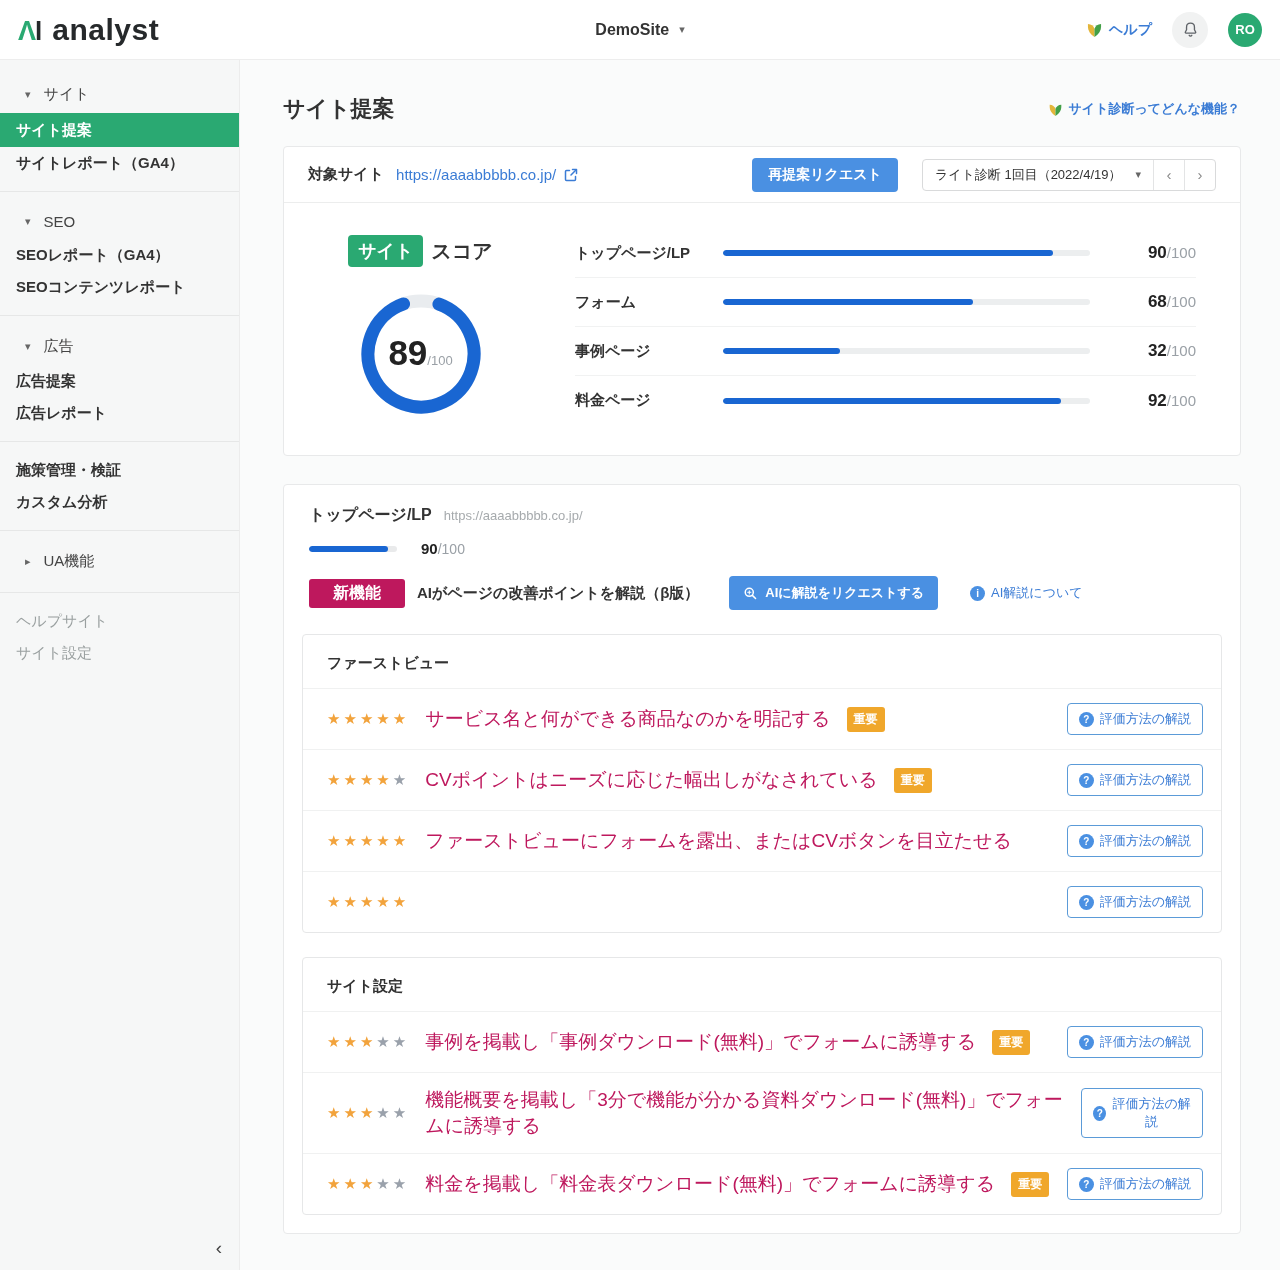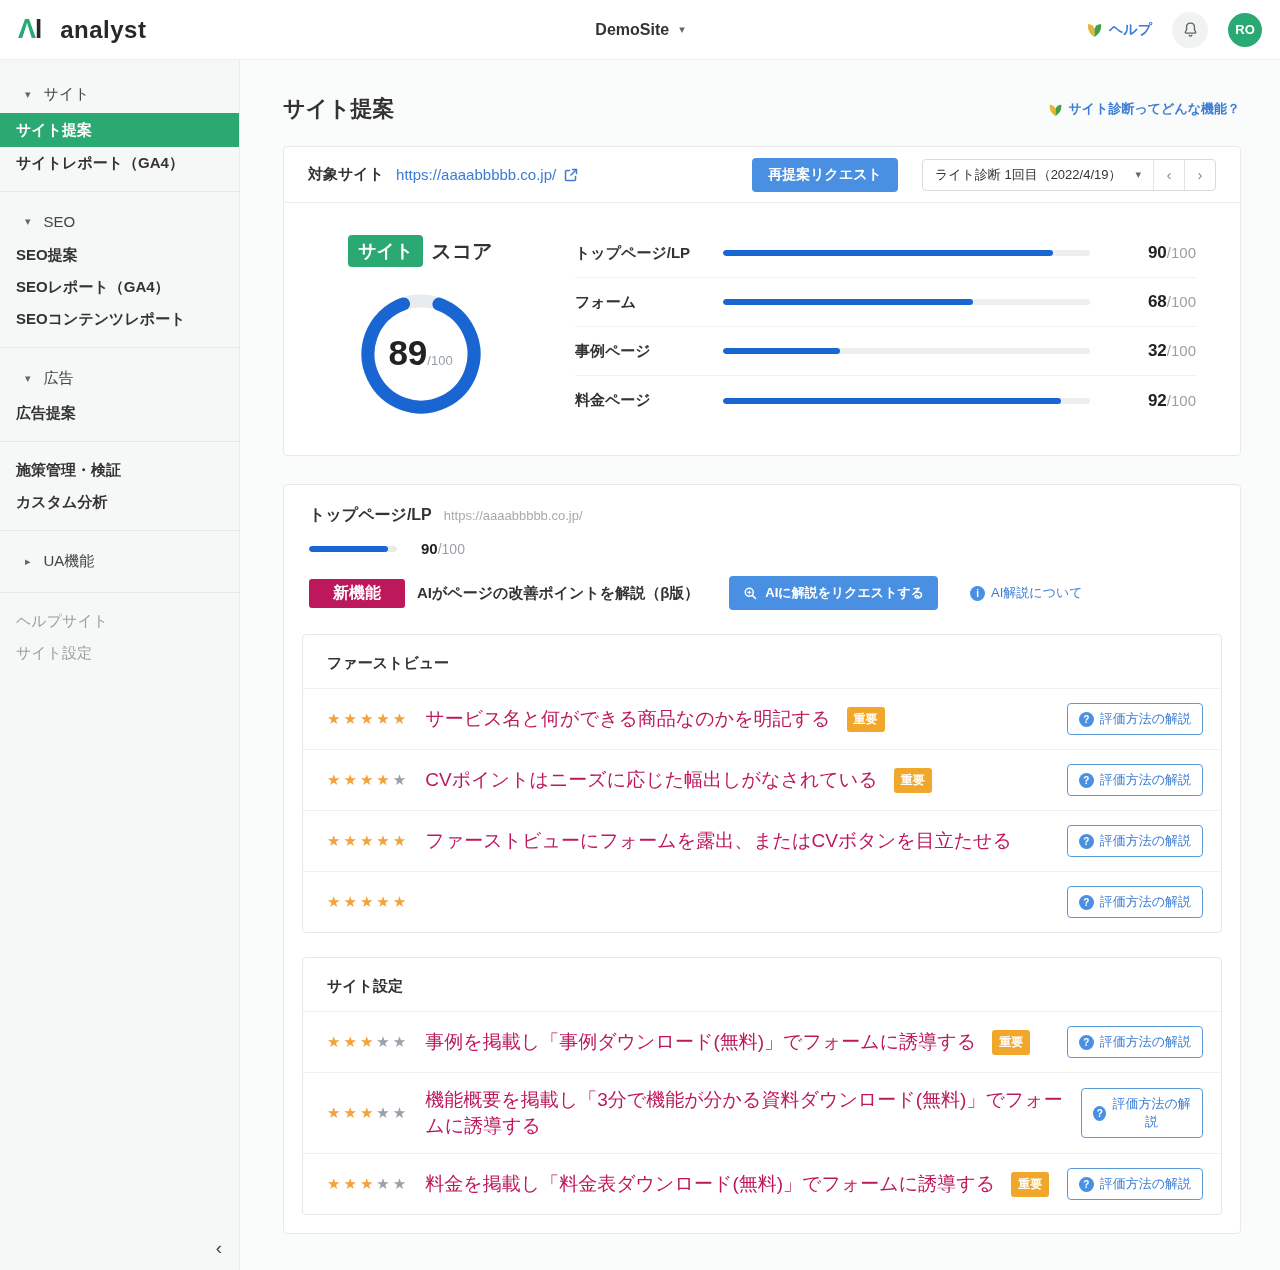--- a/index.html
+++ b/index.html
@@ -5,21 +5,21 @@
   * { margin:0; padding:0; box-sizing:border-box; }
   body { font-family:"Liberation Sans","DejaVu Sans",sans-serif; background:#fff; }
   .app { width:1280px; height:1270px; position:relative; overflow:hidden; background:#fafbfb; }
 
   
   .header { position:absolute; top:0; left:0; right:0; height:60px; background:#fff;
             border-bottom:1px solid #ededed; display:flex; align-items:center; z-index:5; }
   .logo { display:flex; align-items:baseline; margin-left:18px; font-weight:700; }
   .logo .lam { color:#2aa972; font-size:27px; font-weight:800; letter-spacing:-2px; }
   .logo .bar { color:#26292b; font-size:26px; font-weight:800; margin-left:1px; }
-  .logo .name { color:#26292b; font-size:24px; font-weight:700; letter-spacing:0.5px; margin-left:18px; }
+  .logo .name { color:#26292b; font-size:30px; font-weight:700; letter-spacing:0.5px; margin-left:10px; }
   .site-selector { position:absolute; left:50%; transform:translateX(-50%); display:flex; align-items:center;
                    gap:10px; cursor:pointer; }
   .site-selector .label { font-size:16px; font-weight:700; color:#333; }
   .caret { color:#666; font-size:11px; }
   .header-right { margin-left:auto; display:flex; align-items:center; gap:20px; margin-right:18px; }
   .help-link { display:flex; align-items:center; gap:6px; cursor:pointer; }
   .help-link .txt { color:#3b7cd5; font-size:14px; font-weight:700; }
   .bell-btn { width:36px; height:36px; border-radius:50%; background:#f1f2f2; display:flex;
               align-items:center; justify-content:center; cursor:pointer; }
   .avatar { width:34px; height:34px; border-radius:50%; background:#2aa972; color:#fff; font-size:13px;
@@ -159,29 +159,29 @@
       <span class="caret">▾</span>
       <span>サイト</span>
     </div>
     <div class="side-item active">サイト提案</div>
     <div class="side-item">サイトレポート（GA4）</div>
     <div class="side-divider"></div>
     <div class="side-group">
       <span class="caret">▾</span>
       <span>SEO</span>
     </div>
-    <div class="side-item">SEO提案</div>
     <div class="side-item">SEOレポート（GA4）</div>
     <div class="side-item">SEOコンテンツレポート</div>
     <div class="side-divider"></div>
     <div class="side-group">
       <span class="caret">▾</span>
       <span>広告</span>
     </div>
     <div class="side-item">広告提案</div>
+    <div class="side-item">広告レポート</div>
     <div class="side-divider"></div>
     <div class="side-item">施策管理・検証</div>
     <div class="side-item">カスタム分析</div>
     <div class="side-divider"></div>
     <div class="side-group">
       <span class="caret">▸</span>
       <span>UA機能</span>
     </div>
     <div class="side-divider"></div>
     <div class="side-item muted">ヘルプサイト</div>

